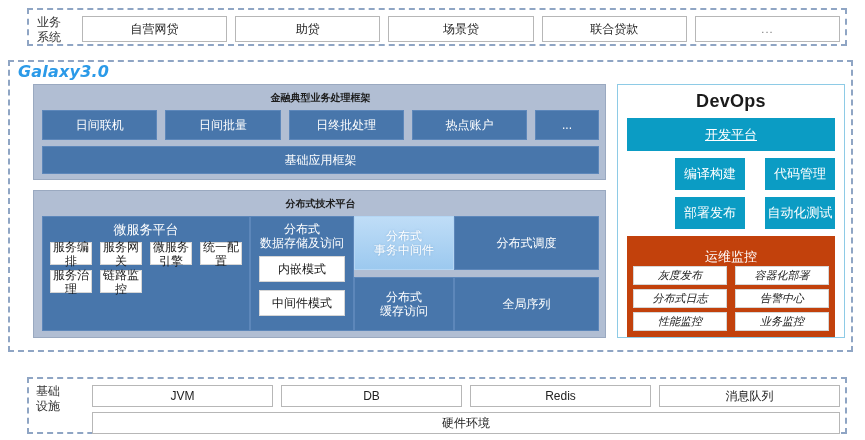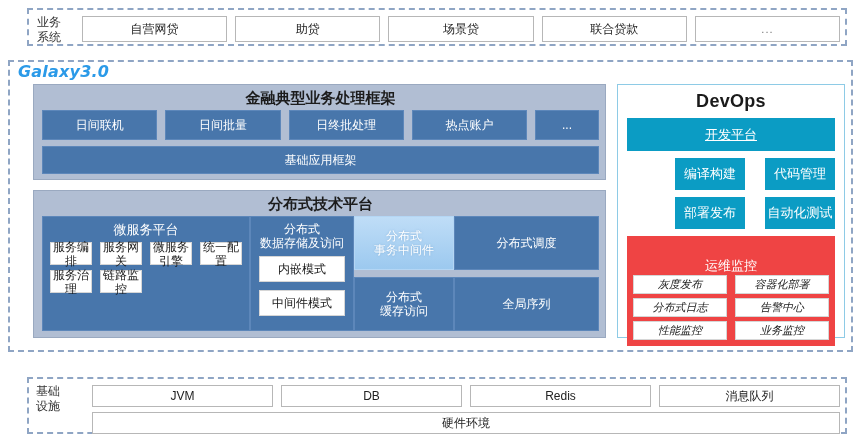--- a/index.html
+++ b/index.html
@@ -57,21 +57,21 @@
 
   
   .panel{
     position:absolute;
     background:#b1bed3;
     border:1px solid #9aa9c0;
     box-sizing:border-box;
   }
   .panel-title{
     text-align:center;
-    font-size:15px;font-weight:bold;color:#1c1c1c;
+    font-size:10px;font-weight:bold;color:#1c1c1c;
     line-height:18px;
   }
 
   
   .tile{
     background:#4876ab;
     color:#fff;
     display:flex;align-items:center;justify-content:center;
     text-align:center;
     font-size:12px;
@@ -151,21 +151,21 @@
   }
   .ttile{
     background:#0b9cc4;color:#fff;
     display:flex;align-items:center;justify-content:center;
     font-size:13px;box-sizing:border-box;text-align:center;
   }
   #devops-inner{padding:6px 9px 9px 9px;}
   #dev-platform{height:33px;margin-bottom:7px;text-decoration:underline;}
   .dev-row{display:flex;gap:20px;margin-bottom:7px;margin-left:48px;}
   .dev-row .ttile{flex:1;height:32px;}
-  #ops-block{background:#ef4444;padding:20px 6px 6px 6px;box-sizing:border-box;}
+  #ops-block{background:#c2410c;padding:11px 6px 6px 6px;box-sizing:border-box;}
   #ops-head{text-align:center;color:#fff;font-size:13px;line-height:19px;}
   #ops-grid{display:grid;grid-template-columns:1fr 1fr;gap:4px 8px;font-style:italic;}
   #ops-grid .wtile{height:19px;font-size:11px;}
 
   
   #infra-band{left:27px;top:377px;width:820px;height:57px;}
   #infra-rows{position:absolute;left:63px;top:6px;width:748px;}
   #infra-row1{display:flex;gap:8px;height:22px;margin-bottom:5px;}
   #infra-row1 .biz-cell{flex:1;}
   #infra-row2{height:22px;}

